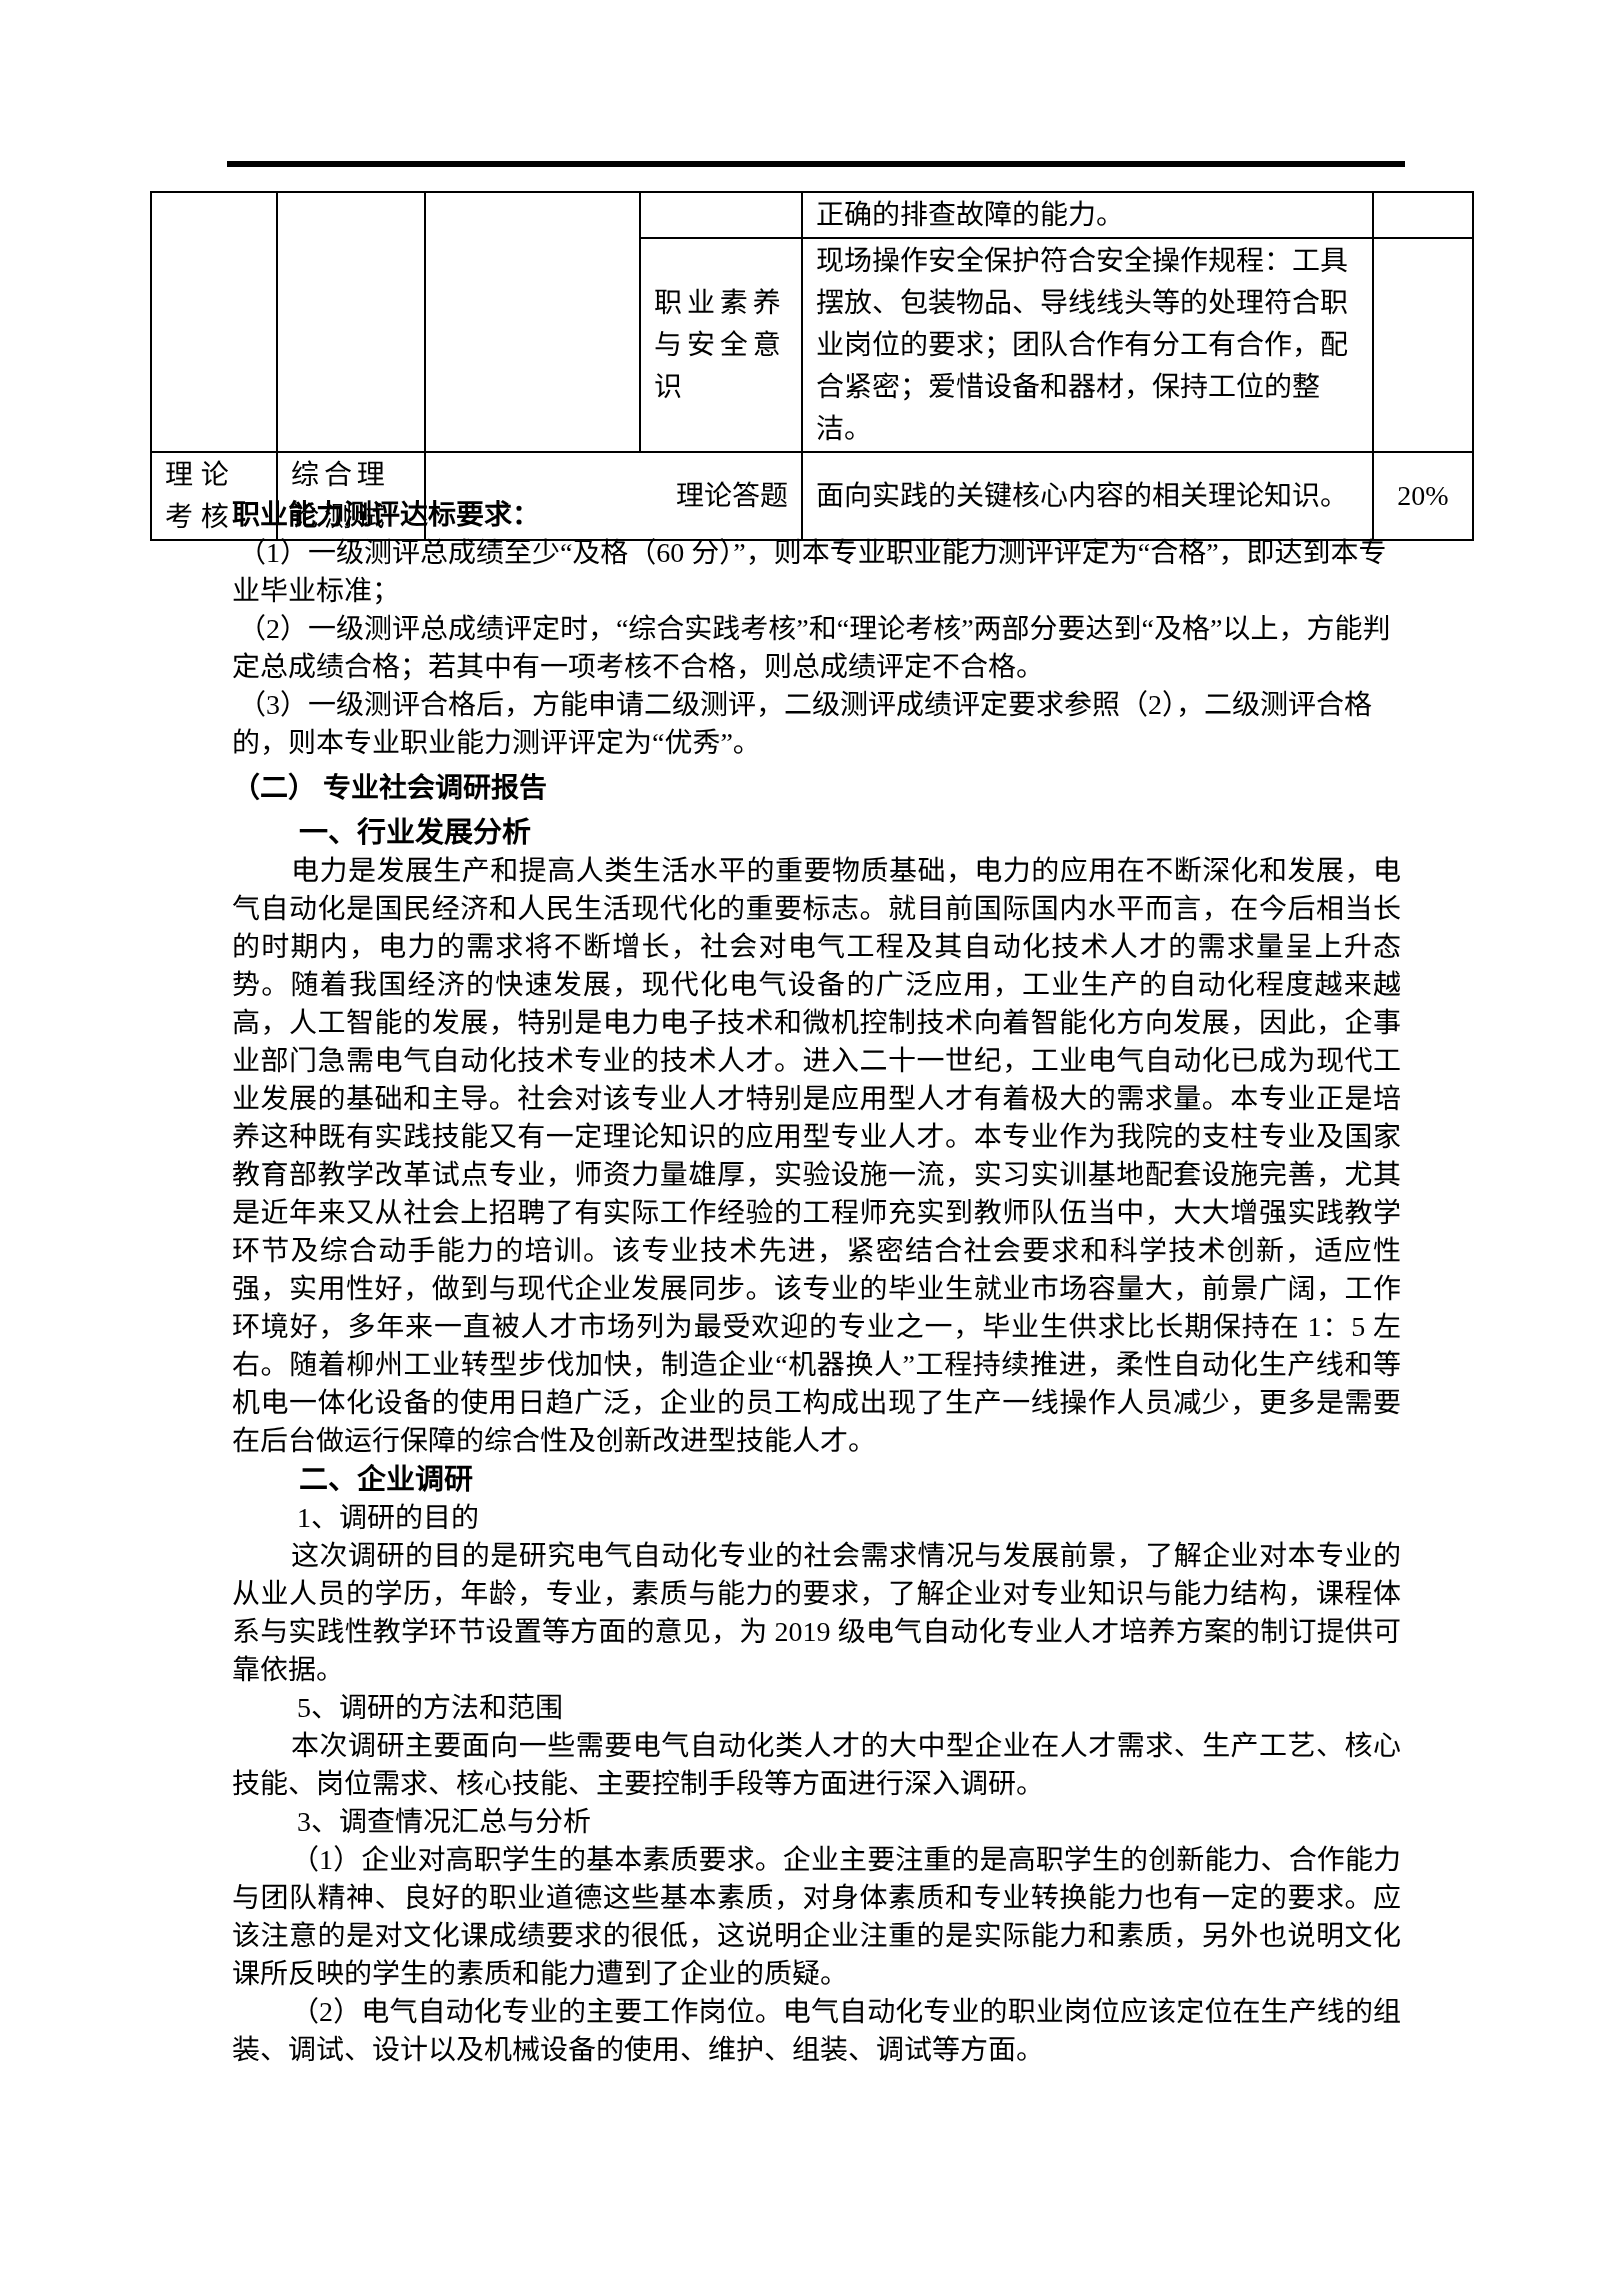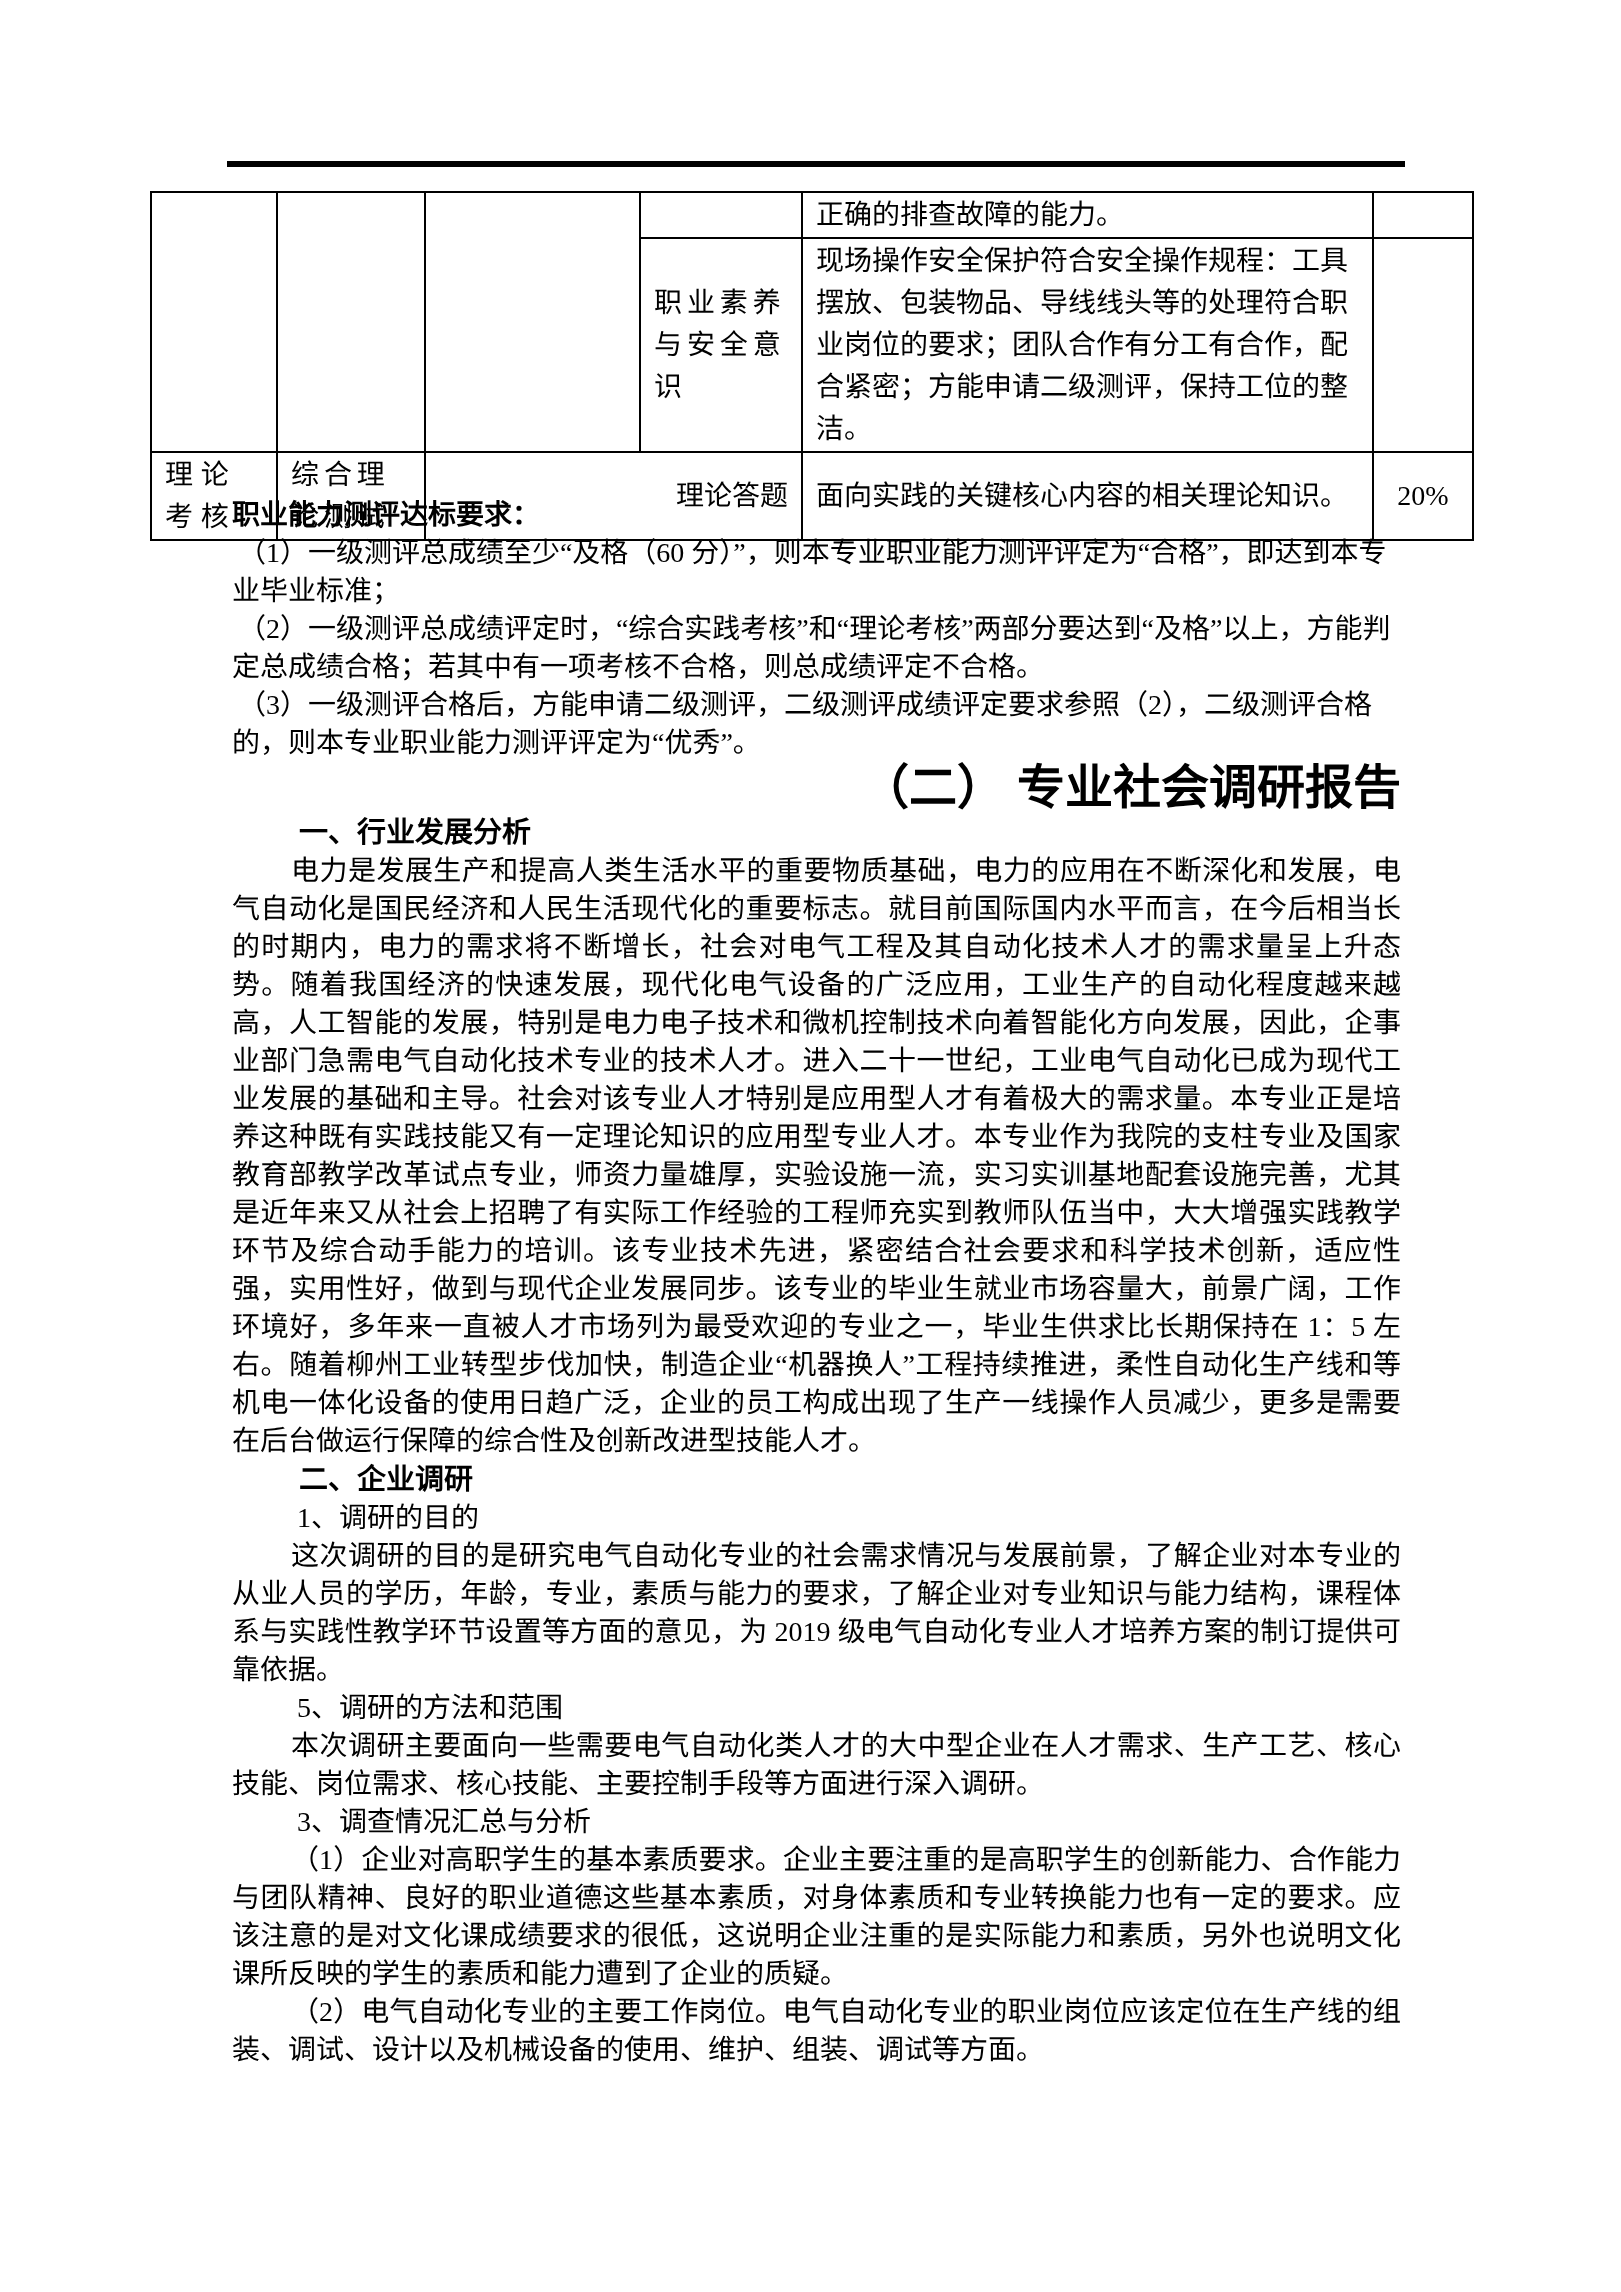--- a/index.html
+++ b/index.html
@@ -49,25 +49,25 @@
     left:232px; top:496px;
     width:1169px;
     font-size:28px;
     line-height:38px;
     text-align:justify;
   }
   .body-text p{margin:0;}
   .req-title{font-weight:700;text-align:left;}
   .req-item{text-align:left;text-indent:5.9px;}
   .report-title{
-    font-size:48px;
+    font-size:28px;
     font-weight:700;
     line-height:51px;
     margin:21.6px 0 9.8px 0;
-    text-align:right;
+    text-align:left;
   }
   .sub-head{
     font-size:29px;
     font-weight:700;
     line-height:39px;
     margin:0;
     text-indent:67px;
     text-align:left;
   }
   .num-head{text-indent:65px;text-align:left;}
@@ -93,21 +93,21 @@
         <tr class="r1">
       <td rowspan="2"></td>
       <td rowspan="2"></td>
       <td rowspan="2"></td>
       <td></td>
       <td>正确的排查故障的能力。</td>
       <td></td>
     </tr>
     <tr class="r2">
       <td class="cell-spread-4">职业素养与安全意识</td>
-      <td>现场操作安全保护符合安全操作规程：工具摆放、包装物品、导线线头等的处理符合职业岗位的要求；团队合作有分工有合作，配合紧密；方能申请二级测评，保持工位的整洁。</td>
+      <td>现场操作安全保护符合安全操作规程：工具摆放、包装物品、导线线头等的处理符合职业岗位的要求；团队合作有分工有合作，配合紧密；爱惜设备和器材，保持工位的整洁。</td>
       <td></td>
     </tr>
     <tr class="r3">
       <td class="cell-spread-3">理论考核</td>
       <td class="cell-spread-4">综合理论测试</td>
       <td colspan="2" class="cell-answer">理论答题</td>
       <td>面向实践的关键核心内容的相关理论知识。</td>
       <td class="cell-center">20%</td>
     </tr>
   </tbody>

